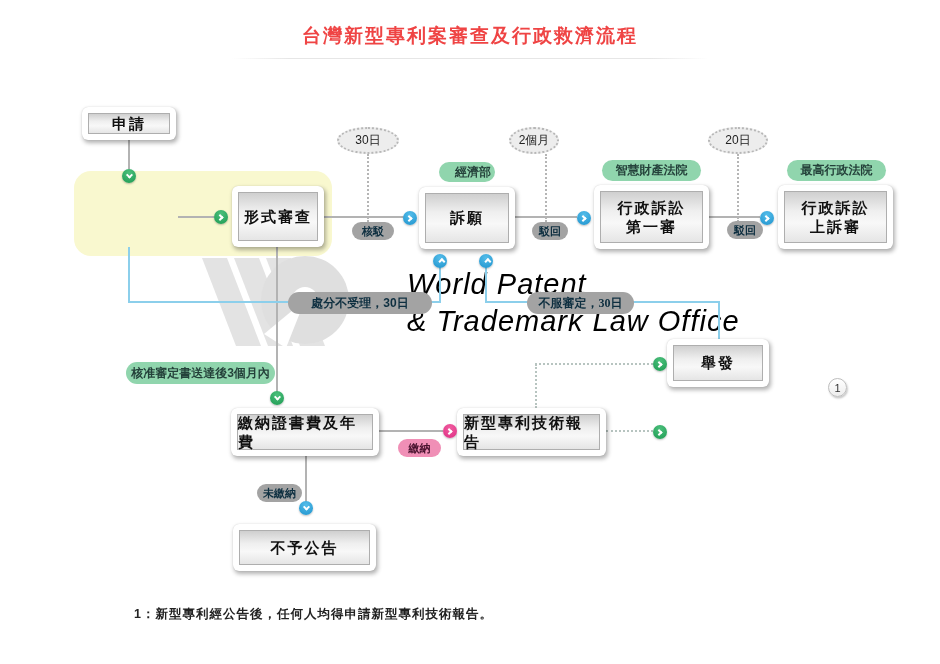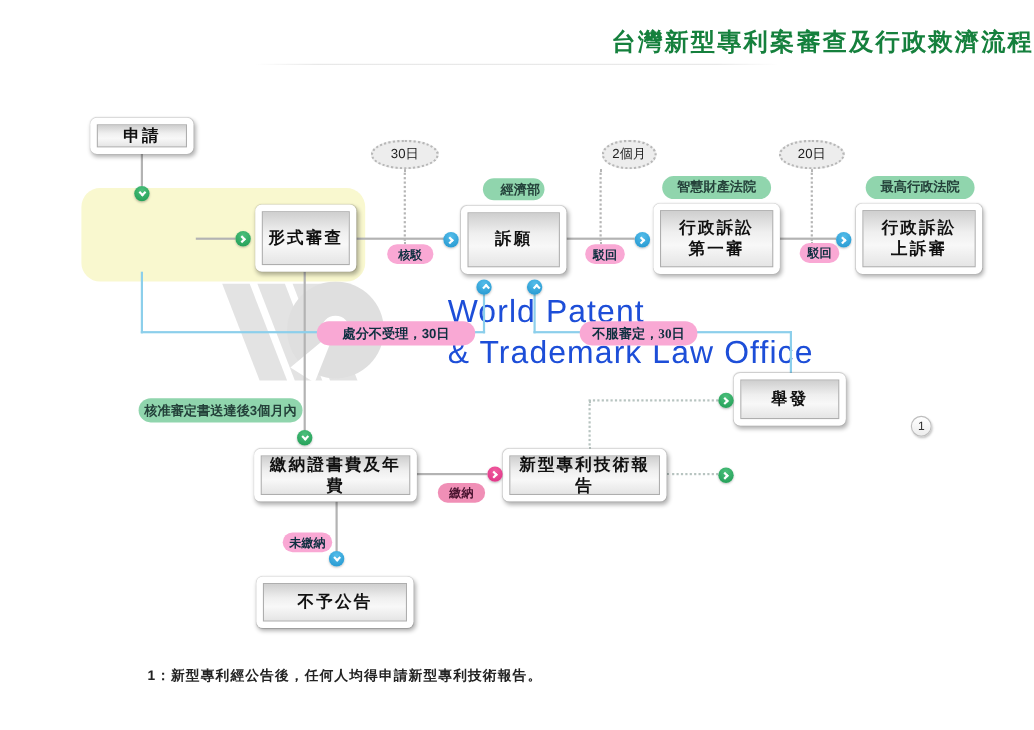--- a/index.html
+++ b/index.html
@@ -1,48 +1,48 @@
 <!DOCTYPE html>
 <html><head>
 <meta charset="utf-8">
 <style>
   * { margin:0; padding:0; box-sizing:border-box; }
   html,body { background:#fff; }
   body { font-family:"Liberation Sans","DejaVu Sans",sans-serif; }
   #canvas { position:relative; width:940px; height:664px; background:#ffffff; overflow:hidden; }
 
-  .title { position:absolute; left:0; top:23px; width:940px; text-align:right;
-           font-size:22px; font-weight:bold; color:#15803d; letter-spacing:2px; }
+  .title { position:absolute; left:0; top:23px; width:940px; text-align:center;
+           font-size:19px; font-weight:bold; color:#ef4444; letter-spacing:2px; }
   .title-divider { position:absolute; left:232px; top:58px; width:476px; height:1px;
            background:linear-gradient(90deg, rgba(230,230,230,0), #e6e6e6 12%, #e6e6e6 88%, rgba(230,230,230,0)); }
 
   
   .wm-logo { position:absolute; left:200px; top:252px; }
-  .wm-text { position:absolute; color:#1d4ed8; font-size:29px; letter-spacing:1px; white-space:nowrap; }
+  .wm-text { position:absolute; color:#000000; font-size:29px; letter-spacing:1px; white-space:nowrap;font-style:italic; }
   .wm1 { left:407px; top:268px; }
   .wm2 { left:407px; top:305px; }
 
   
   .hl-yellow { position:absolute; left:74px; top:171px; width:258px; height:85px;
                background:#f9f8cf; border-radius:17px; }
 
   
   .node { position:absolute; background:#fff; border-radius:6px; padding:6px;
           box-shadow:1.5px 2.5px 4px rgba(0,0,0,.30), 0 0 1px rgba(0,0,0,.18); }
   .node-inner { width:100%; height:100%; border:1px solid #aeaeae;
           background:linear-gradient(180deg,#cfcfcf 0%,#efefef 38%,#f8f8f8 62%,#e5e5e5 100%);
           display:flex; flex-direction:column; align-items:center; justify-content:center;
           font-size:15px; font-weight:bold; color:#111; letter-spacing:2px; line-height:1.3;
-          text-align:center; }
+          }
 
   
   .pill { position:absolute; border-radius:999px; display:flex; align-items:center;
           justify-content:center; white-space:nowrap; font-weight:bold; }
   .pill.green { background:#90d5ad; color:#24413a; font-size:12px; }
-  .pill.blue  { background:#f9a8d4; color:#0e2f40; font-size:12px; }
+  .pill.blue  { background:#a3a3a3; color:#0e2f40; font-size:12px; }
   .pill.pink  { background:#f08fb6; color:#47122e; font-size:12px; }
 
   
   .bubble { position:absolute; border:2px dotted #b7b7b7; background:#ededed; border-radius:50%;
             display:flex; align-items:center; justify-content:center; font-size:12px; color:#222; }
 
   
   .ln { position:absolute; }
   .ln.h  { border-top:2px solid #b3b3b3; }
   .ln.v  { border-left:2px solid #b3b3b3; }
@@ -177,21 +177,21 @@
     <div class="node-inner">
         <span>不予公告</span>
       </div>
   </div>
 
   <div class="pill green" style="left:439px;top:162px;width:56px;height:20px;padding-left:12px;">經濟部</div>
   <div class="pill green" style="left:602px;top:160px;width:99px;height:21px;font-family:Liberation Serif, serif;">智慧財產法院</div>
   <div class="pill green" style="left:787px;top:160px;width:99px;height:21px;">最高行政法院</div>
 
   <div class="bubble" style="left:337px;top:127px;width:62px;height:27px;">30日</div>
-  <div class="bubble" style="left:547px;top:127px;width:50px;height:27px;text-align:center;">2個月</div>
+  <div class="bubble" style="left:509px;top:127px;width:50px;height:27px;text-align:center;">2個月</div>
   <div class="bubble" style="left:708px;top:127px;width:60px;height:27px;">20日</div>
 
   <div class="pill blue" style="left:352px;top:222px;width:42px;height:18px;font-size:11px;">核駁</div>
   <div class="pill blue" style="left:532px;top:222px;width:36px;height:18px;font-size:11px;">駁回</div>
   <div class="pill blue" style="left:727px;top:221px;width:36px;height:18px;font-size:11px;">駁回</div>
   <div class="pill blue" style="left:288px;top:292px;width:144px;height:22px;">處分不受理，30日</div>
   <div class="pill blue" style="left:527px;top:292px;width:107px;height:22px;font-family:Liberation Serif, serif;">不服審定，30日</div>
   <div class="pill green" style="left:126px;top:362px;width:149px;height:22px;">核准審定書送達後3個月內</div>
   <div class="pill pink" style="left:398px;top:439px;width:43px;height:18px;font-size:11px;">繳納</div>
   <div class="pill blue" style="left:257px;top:484px;width:45px;height:18px;font-size:11px;">未繳納</div>

